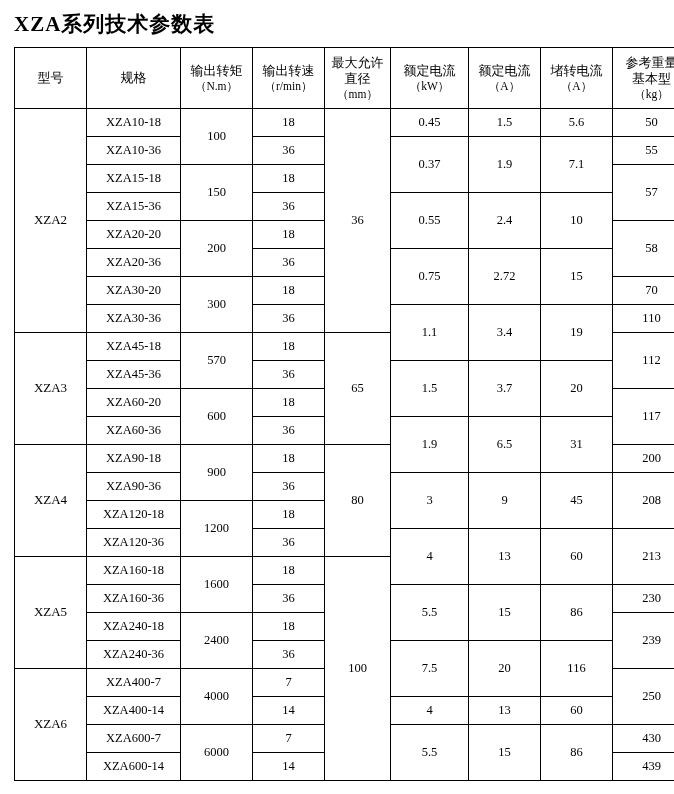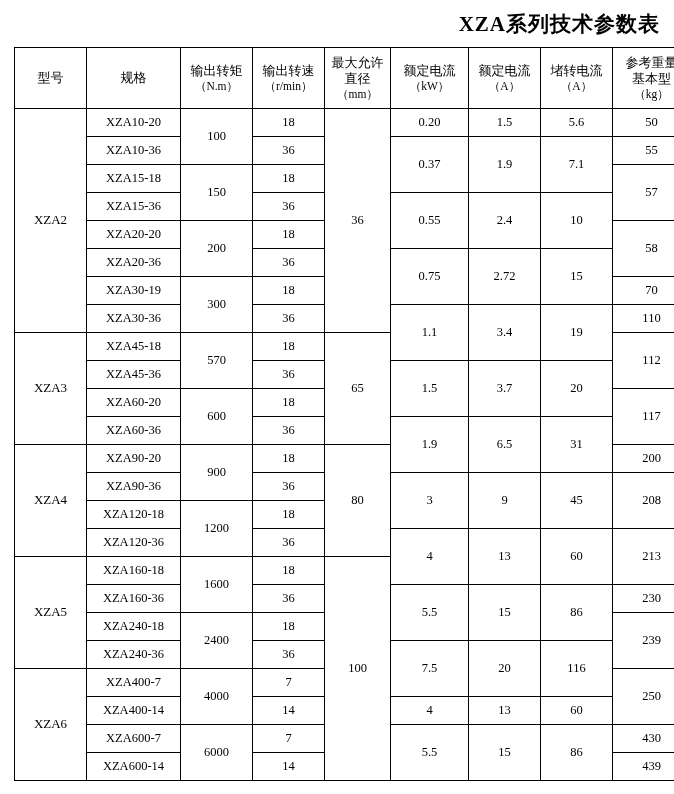--- a/index.html
+++ b/index.html
@@ -15,21 +15,21 @@
     overflow: hidden;
   }
   .page {
     position: relative;
     width: 674px;
     height: 794px;
     box-sizing: border-box;
     padding: 0 14px;
   }
   .doc-title {
-    text-align: right;
+    text-align: left;
     font-size: 21px;
     font-weight: bold;
     letter-spacing: 1px;
     padding: 10px 0 9px 0;
     font-family: "Liberation Serif", "DejaVu Serif", serif;
   }
   table.spec {
     border-collapse: collapse;
     width: 646px;
     table-layout: fixed;
@@ -130,25 +130,25 @@
         <td>
           <span class="hdr-line1">参考重量</span>
           <span class="hdr-line1">基本型</span>
           <span class="hdr-line2">（kg）</span>
         </td>
       </tr>
     </thead>
     <tbody id="table-body">
         <tr>
           <td rowspan="8" class="group-cell">XZA2</td>
-          <td>XZA10-20</td>
+          <td>XZA10-18</td>
           <td rowspan="2" class="num">100</td>
           <td class="num">18</td>
           <td rowspan="8" class="num">36</td>
-          <td rowspan="1" class="num">0.20</td>
+          <td rowspan="1" class="num">0.45</td>
           <td rowspan="1" class="num">1.5</td>
           <td rowspan="1" class="num">5.6</td>
           <td rowspan="1" class="num">50</td>
         </tr>
         <tr>
           <td>XZA10-36</td>
           <td class="num">36</td>
           <td rowspan="2" class="num">0.37</td>
           <td rowspan="2" class="num">1.9</td>
           <td rowspan="2" class="num">7.1</td>
@@ -174,21 +174,21 @@
           <td rowspan="2" class="num">58</td>
         </tr>
         <tr>
           <td>XZA20-36</td>
           <td class="num">36</td>
           <td rowspan="2" class="num">0.75</td>
           <td rowspan="2" class="num">2.72</td>
           <td rowspan="2" class="num">15</td>
         </tr>
         <tr>
-          <td>XZA30-19</td>
+          <td>XZA30-20</td>
           <td rowspan="2" class="num">300</td>
           <td class="num">18</td>
           <td rowspan="1" class="num">70</td>
         </tr>
         <tr>
           <td>XZA30-36</td>
           <td class="num">36</td>
           <td rowspan="2" class="num">1.1</td>
           <td rowspan="2" class="num">3.4</td>
           <td rowspan="2" class="num">19</td>
@@ -217,21 +217,21 @@
         </tr>
         <tr>
           <td>XZA60-36</td>
           <td class="num">36</td>
           <td rowspan="2" class="num">1.9</td>
           <td rowspan="2" class="num">6.5</td>
           <td rowspan="2" class="num">31</td>
         </tr>
         <tr>
           <td rowspan="4" class="group-cell">XZA4</td>
-          <td>XZA90-20</td>
+          <td>XZA90-18</td>
           <td rowspan="2" class="num">900</td>
           <td class="num">18</td>
           <td rowspan="4" class="num">80</td>
           <td rowspan="1" class="num">200</td>
         </tr>
         <tr>
           <td>XZA90-36</td>
           <td class="num">36</td>
           <td rowspan="2" class="num">3</td>
           <td rowspan="2" class="num">9</td>

